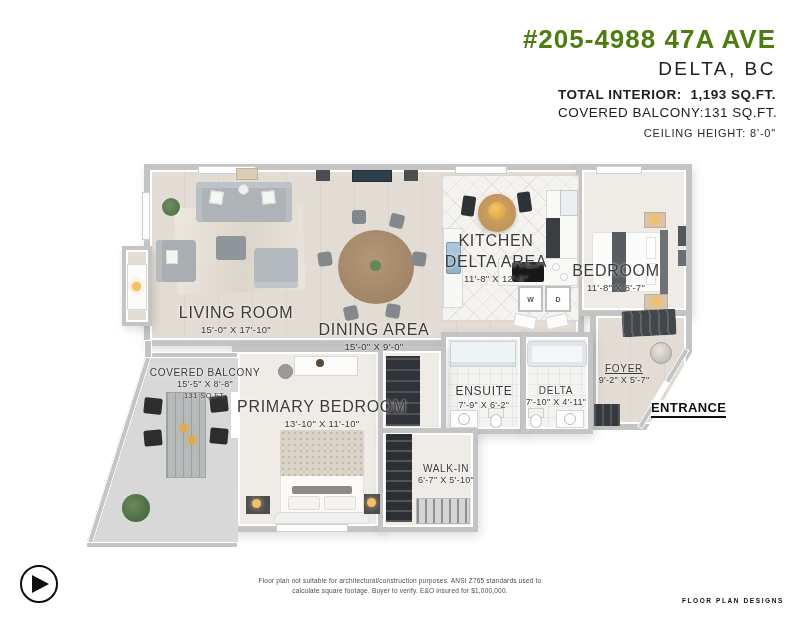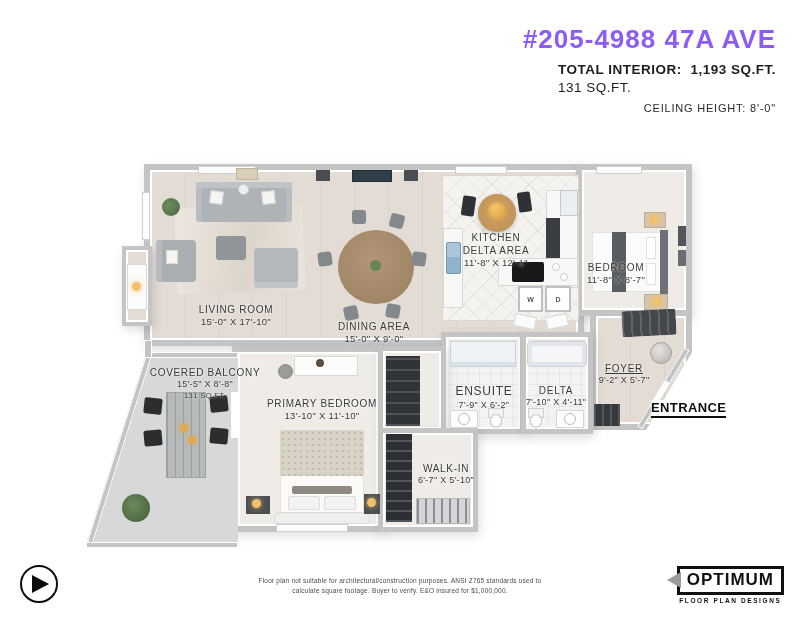--- a/index.html
+++ b/index.html
@@ -1,21 +1,21 @@
 <!DOCTYPE html>
 <html><head>
 <meta charset="utf-8">
 <style>
   html,body{margin:0;padding:0;background:#fff;}
   .page{position:relative;width:800px;height:619px;background:#ffffff;overflow:hidden;
         font-family:"Liberation Sans",sans-serif;color:#1d1d1d;}
 
   
   .header{position:absolute;top:24px;right:24px;text-align:right;z-index:90;}
-  .addr{font-size:26px;font-weight:bold;letter-spacing:1px;color:#8b5cf6;}
+  .addr{font-size:26px;font-weight:bold;letter-spacing:1px;color:#4d7c0f;}
   .city{font-size:19px;letter-spacing:2.5px;margin-top:3px;color:#222;}
   .summary{font-size:13px;letter-spacing:1.6px;margin-top:12px;color:#2a2a2a;}
   .stats{margin-top:7px;}
   .statrow{display:flex;justify-content:space-between;width:218px;margin-left:auto;
            font-size:13.5px;letter-spacing:.5px;margin-top:3px;white-space:nowrap;}
   .statrow.bold{font-weight:bold;}
   .ceiling{font-size:11px;letter-spacing:.8px;margin-top:7px;color:#2a2a2a;}
 
   
   .room{position:absolute;box-sizing:border-box;border:6px solid #c4c4c4;
@@ -30,21 +30,21 @@
   .concrete{background-color:#d8d8d8;}
   .wallrect{position:absolute;background:#c4c4c4;box-shadow:inset 0 0 0 1px #fff;z-index:30;}
   .dwall{position:absolute;width:6px;background:#c4c4c4;box-shadow:inset 0 0 0 1px #fff;z-index:30;}
   .dgap{position:absolute;left:0;width:100%;height:30px;background:#fff;}
   .win{position:absolute;background:#fdfdfd;border:1px solid #cfcfcf;box-sizing:border-box;z-index:32;}
   .f{position:absolute;box-sizing:border-box;z-index:20;}
 
   
   .rlabel{position:absolute;z-index:60;transform:translateX(-50%);text-align:center;color:#3b3b3b;
           line-height:1.3;white-space:nowrap;text-shadow:0 0 3px rgba(255,255,255,.95);}
-  .rname{font-size:10px;letter-spacing:.7px;}
+  .rname{font-size:16px;letter-spacing:.7px;}
   .rdims{font-size:9.5px;letter-spacing:.3px;}
   .rarea{font-size:7.5px;letter-spacing:.4px;}
   .entrance{position:absolute;left:651px;top:400px;font-size:13px;font-weight:bold;letter-spacing:.4px;
             color:#0e0e0e;border-bottom:2.5px solid #0e0e0e;padding-bottom:1px;z-index:70;background:#fff;}
   .wd{position:absolute;box-sizing:border-box;background:#fff;border:2px solid #c0c0c0;display:flex;
       align-items:center;justify-content:center;font-size:7px;font-weight:bold;color:#555;z-index:40;}
 
   
   .footer{position:absolute;left:0;right:0;bottom:22px;text-align:center;font-size:6.5px;color:#4a4a4a;
           line-height:1.65;letter-spacing:.2px;z-index:90;}
@@ -59,26 +59,28 @@
   .play-tri{position:absolute;left:10px;top:8px;width:0;height:0;border-top:9px solid transparent;
             border-bottom:9px solid transparent;border-left:17px solid #0d0d0d;}
 </style>
 </head>
 <body>
 
 <div class="page">
 
   <div class="header">
     <div class="addr">#205-4988 47A AVE</div>
+    <div class="city">DELTA, BC</div>
     <div class="stats">
       <div class="statrow bold">
         <span>TOTAL INTERIOR:</span>
         <span>1,193 SQ.FT.</span>
       </div>
       <div class="statrow">
+        <span>COVERED BALCONY:</span>
         <span>131 SQ.FT.</span>
       </div>
       <div class="ceiling">CEILING HEIGHT: 8'-0"</div>
     </div>
   </div>
 
   <div class="room wood" style="left:144px;top:164px;width:440px;height:182px;"></div>
   <div class="f" style="left:443px;top:176px;width:135px;height:144px;z-index:10;background-color:#f5f3ef;outline:1px solid #ddd6cd;
        background-image:repeating-linear-gradient(45deg,rgba(140,130,118,.12) 0 1px,transparent 1px 13px),repeating-linear-gradient(-45deg,rgba(140,130,118,.12) 0 1px,transparent 1px 13px);"></div>
   <div class="room carpet" style="left:576px;top:164px;width:116px;height:152px;"></div>
@@ -263,24 +265,20 @@
   </div>
 
   <div class="entrance">ENTRANCE</div>
 
   <div class="footer">
     <div>Floor plan not suitable for architectural/construction purposes. ANSI Z765 standards used to</div>
     <div>calculate square footage. Buyer to verify.  E&amp;O insured for $1,000,000.</div>
   </div>
 
   <div class="logo">
-    <div class="logo-box">
-      <div class="logo-arrow"></div>
-      <span>OPTIMUM</span>
-    </div>
     <div class="logo-tag">FLOOR PLAN DESIGNS</div>
   </div>
 
   <div class="play">
     <div class="play-tri"></div>
   </div>
 
 </div>
 
 </body></html>

